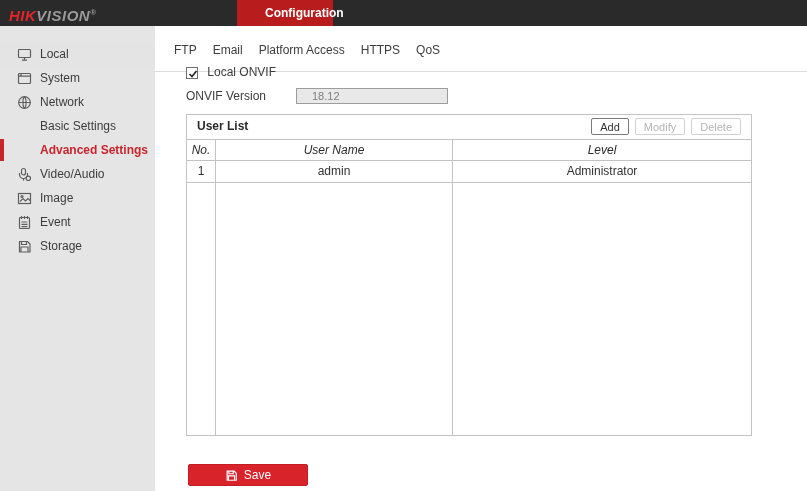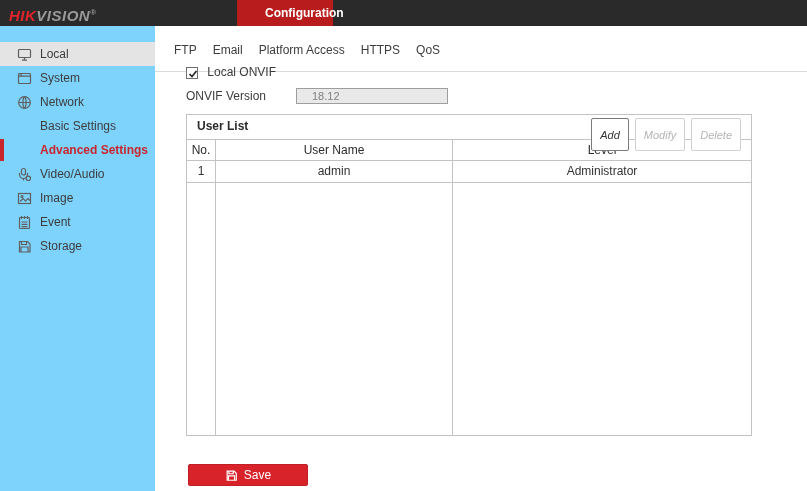--- a/index.html
+++ b/index.html
@@ -13,21 +13,21 @@
   .logo-hik { color:#e2242b; }
   .logo-vision { color:#9a9a9a; }
   .logo-reg { color:#9a9a9a; font-size:8px; vertical-align:super; font-style:normal; }
   .nav-item { position:absolute; top:0; height:26px; line-height:26px; text-align:center;
     color:#fff; font-weight:bold; font-size:12px; cursor:pointer; }
   .nav-liveview { left:155px; width:82px; }
   .nav-config { left:237px; width:96px; background:#b91c1c;padding-left:28px; }
 
   
   .sidebar { position:absolute; left:0; top:26px; width:155px; height:465px;
-    background:#7dd3fc; padding-top:16px; }
+    background:#e5e5e5; padding-top:16px; }
   .side-item { position:relative; height:24px; line-height:24px; cursor:pointer;
     color:#3c3c3c; white-space:nowrap; }
   .side-item .side-icon { position:absolute; left:17px; top:4px; width:15px; height:15px; }
   .side-item .side-label { position:absolute; left:40px; top:0; }
   .side-item.highlight { background:#e4e4e4; }
   .side-item.child .side-label { left:40px; }
   .side-item.active-red { }
   .side-item.active-red::before { content:""; position:absolute; left:0; top:1px;
     width:4px; height:22px; background:#c9252c; }
   .side-item.active-red .side-label { color:#c9252c; font-weight:bold; }
@@ -51,26 +51,26 @@
   .text-input { position:absolute; left:141px; top:62px; width:152px; height:16px;
     border:1px solid #9d9d9d; background:#e9e9e9; color:#808080; font-size:11px;
     padding:0 15px; font-family:"Liberation Sans", sans-serif; }
 
   
   .panel { position:absolute; left:31px; top:88px; width:566px; height:322px;
     border:1px solid #c3c3c3; display:flex; flex-direction:column; }
   .panel-head { height:24px; position:relative; }
   .panel-title { position:absolute; left:10px; top:4px; font-weight:bold; color:#2b2b2b; }
   .panel-btns { position:absolute; right:10px; top:3px; display:flex; gap:6px; }
-  .btn { height:33px; min-width:34px; padding:0 8px; font-size:11px; border-radius:2px;
-    background:#fff; font-family:"Liberation Sans", sans-serif;font-style:italic; }
+  .btn { height:17px; min-width:34px; padding:0 8px; font-size:11px; border-radius:2px;
+    background:#fff; font-family:"Liberation Sans", sans-serif; }
   .btn.on { border:1px solid #7a7a7a; color:#333; cursor:pointer; }
   .btn.off { border:1px solid #d0d0d0; color:#b4b4b4; }
   .thead, .trow, .tfill { display:flex; }
-  .thead { height:22px; border-top:1px solid #c3c3c3; border-bottom:1px solid #c3c3c3; }
+  .thead { height:22px; border-top:1px solid #c3c3c3; border-bottom:1px solid #c3c3c3;font-style:italic; }
   .trow { height:22px; border-bottom:1px solid #c3c3c3; }
   .tfill { flex:1; }
   .cell { text-align:center; line-height:21px; color:#333; overflow:hidden; }
   .c-no { width:29px; border-right:1px solid #c3c3c3; }
   .c-name { width:237px; border-right:1px solid #c3c3c3; }
   .c-level { flex:1; }
   .thead .cell { color:#2b2b2b; }
 
   
   .save-btn { position:absolute; left:33px; top:438px; width:120px; height:22px;

